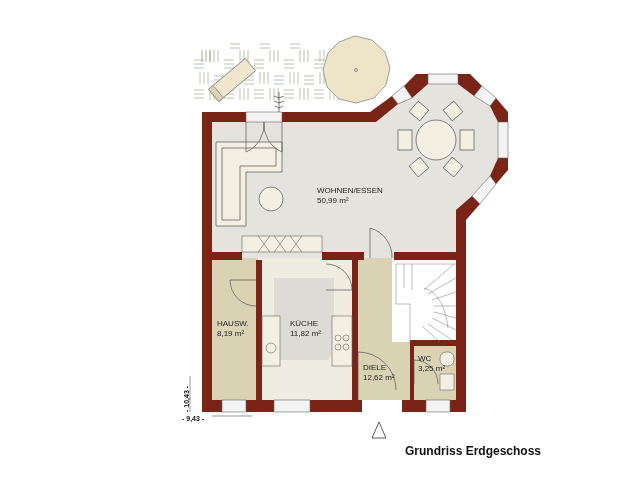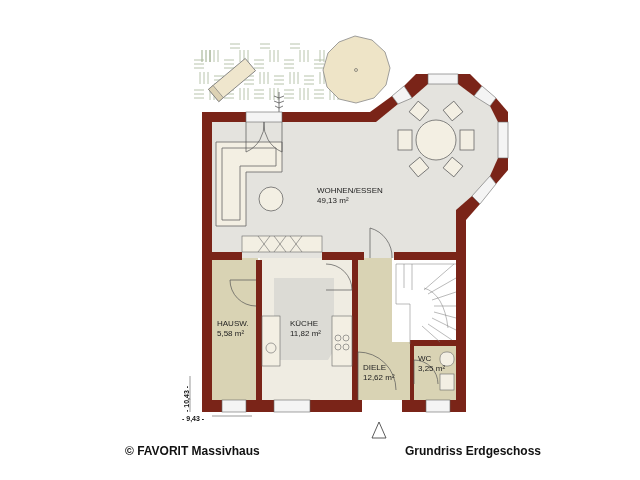--- a/index.html
+++ b/index.html
@@ -155,39 +155,38 @@
 
   <g stroke="#333" stroke-width="0.5">
     <line x1="178" y1="376" x2="178" y2="412"></line>
     <line x1="200" y1="416" x2="240" y2="416"></line>
   </g>
 </svg>
 
   
   <div class="room-label" style="left:305px;top:186px;">
     <span>WOHNEN/ESSEN</span>
-    <span>49,13 m²</span>
+    <span>50,99 m²</span>
   </div>
   <div class="room-label" style="left:205px;top:319px;">
     <span>HAUSW.</span>
-    <span>5,58 m²</span>
+    <span>8,19 m²</span>
   </div>
   <div class="room-label" style="left:278px;top:319px;">
     <span>KÜCHE</span>
     <span>11,82 m²</span>
   </div>
   <div class="room-label" style="left:351px;top:319px;margin-top:44px;">
     <span>DIELE</span>
     <span>12,62 m²</span>
   </div>
   <div class="room-label" style="left:406px;top:354px;">
     <span>WC</span>
     <span>3,25 m²</span>
   </div>
 
   
   <div class="dim vert" style="left:171px;top:412px;">- 10,43 -</div>
   <div class="dim" style="left:170px;top:415px;">- 9,43 -</div>
 
   
-  <div class="footer" style="left:113px;top:444px;">© FAVORIT Massivhaus</div>
   <div class="footer" style="left:393px;top:444px;text-align:right;">Grundriss Erdgeschoss</div>
 </div>
 
 </body></html>

